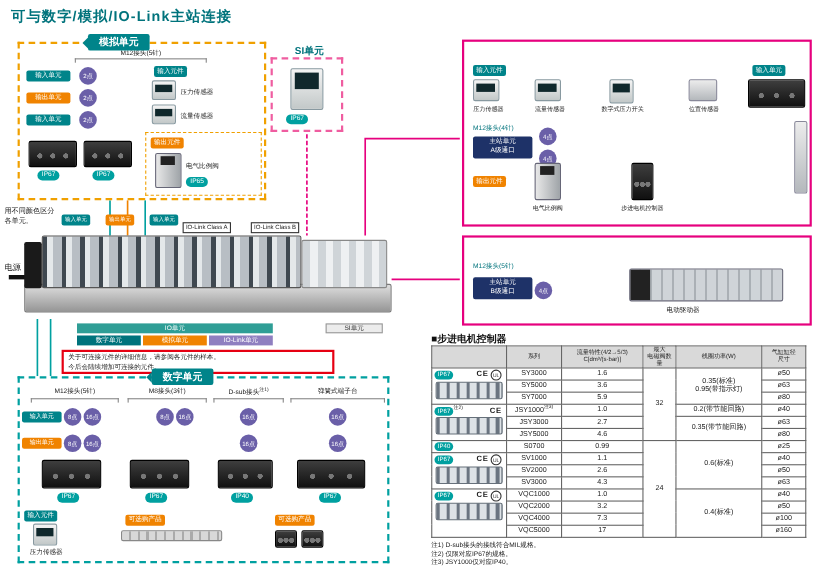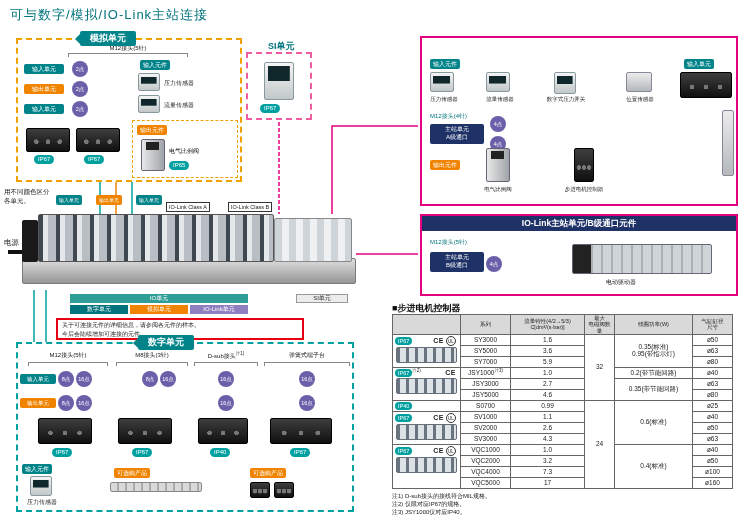--- a/index.html
+++ b/index.html
@@ -1,20 +1,20 @@
 <!DOCTYPE html>
 <html><head>
 <meta charset="utf-8">
 <style>
   *{margin:0;padding:0;box-sizing:border-box}
   html,body{background:#fff}
   body{font-family:"Liberation Sans","DejaVu Sans",sans-serif;color:#222}
   .canvas{position:relative;width:745px;height:525px;background:#fff;overflow:hidden}
   .wires{position:absolute;left:0;top:0;z-index:0}
-  .title{position:absolute;left:10px;top:6px;font-size:13px;font-weight:normal;color:#00737c;letter-spacing:1px;z-index:2}
+  .title{position:absolute;left:10px;top:6px;font-size:13px;font-weight:bold;color:#00737c;letter-spacing:1px;z-index:2}
   .box{position:absolute;background:#fff;z-index:1}
   .analog{left:16px;top:38px;width:226px;height:144px;border:2px dashed #f0a000}
   .digital{left:16px;top:342px;width:338px;height:170px;border:2px dashed #00a0a0}
   .si-box{position:absolute;left:246px;top:52px;width:66px;height:68px;border:2px dashed #ef5da0;background:#fff;z-index:1}
   .iolink{border:2px solid #e6007e}
   .iolink-a{left:420px;top:36px;width:318px;height:170px}
   .iolink-b{left:420px;top:214px;width:318px;height:82px}
   .navy-bar{height:15px;background:#1e3268;color:#fff;font-size:8.5px;font-weight:bold;display:flex;align-items:center;justify-content:center}
   .tab{position:absolute;background:#00848a;color:#fff;font-size:9px;font-weight:bold;padding:1px 10px;border-radius:2px;z-index:3;white-space:nowrap}
   .tab:before{content:"";position:absolute;left:-5px;top:50%;transform:translateY(-50%);border:5px solid transparent;border-right:5px solid #00848a;border-left:none}
@@ -138,21 +138,20 @@
     <div class="pt" style="left:68px;top:98px">4点</div>
 
     <div class="badge b-orange" style="left:8px;top:122px">输出元件</div>
     <div class="dev dev-reg" style="left:64px;top:110px;width:24px;height:34px"></div>
     <div class="lbl lbl-c" style="left:52px;top:148px;width:48px;font-size:5.5px">电气比例阀</div>
     <div class="dev dev-module" style="left:152px;top:110px;width:20px;height:34px"></div>
     <div class="lbl lbl-c" style="left:130px;top:148px;width:64px;font-size:5.5px">步进电机控制器</div>
   </div>
 
   <div class="box iolink iolink-b">
-    <div class="navy-bar">IO-Link主站单元/B级通口元件</div>
     <div class="lbl" style="left:8px;top:22px;color:#00737c">M12接头(5针)</div>
     <div class="badge b-navy" style="left:8px;top:36px;width:54px">
       <div>主站单元</div>
       <div>B级通口</div>
     </div>
     <div class="pt" style="left:64px;top:40px">4点</div>
     <div class="dev dev-actu" style="left:150px;top:28px;width:140px;height:30px"></div>
     <div class="lbl" style="left:184px;top:62px">电动驱动器</div>
   </div>
 

